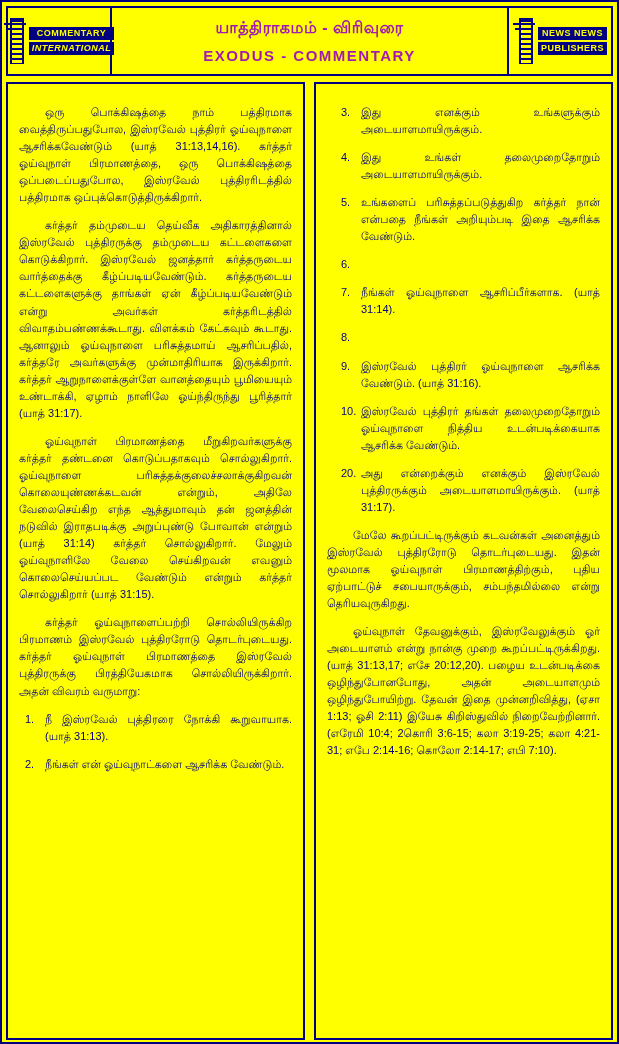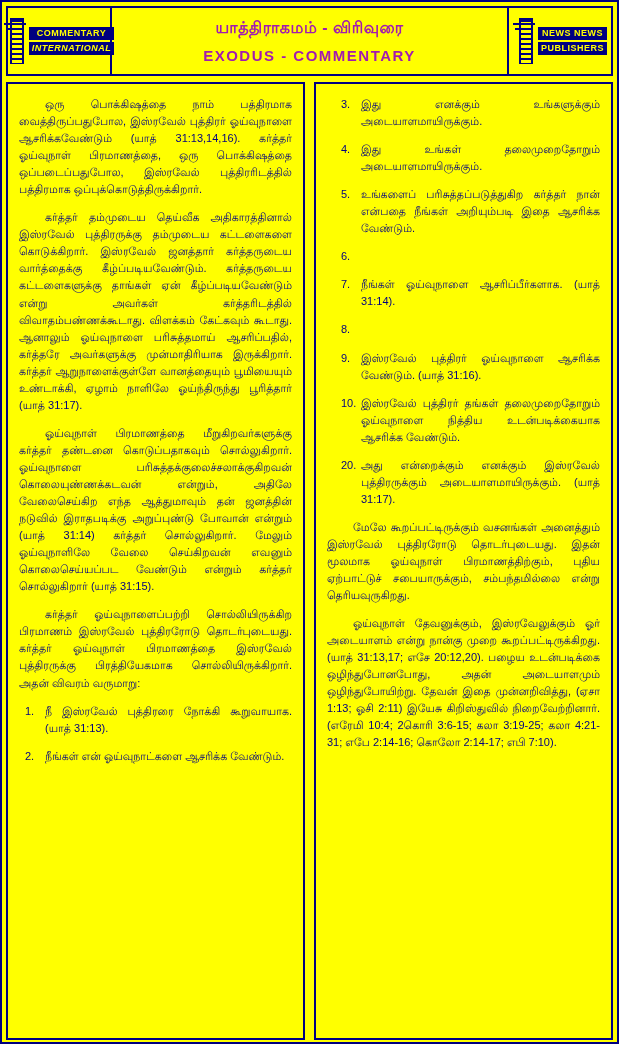--- a/index.html
+++ b/index.html
@@ -131,21 +131,21 @@
     top: 80px;
     width: 607px;
     height: 958px;
     display: flex;
     gap: 9px;
   }
   .col {
     width: 299px;
     border: 2px solid #000080;
     box-sizing: border-box;
-    padding: 12px 11px 10px 11px;
+    padding: 20px 11px 10px 11px;
     color: #000080;
     font-size: 11px;
     line-height: 1.55;
     text-align: justify;
     overflow: hidden;
   }
   .col p {
     margin: 0 0 11px 0;
     text-indent: 26px;
   }
@@ -263,18 +263,18 @@
         </li>
         <li>
           <span class="num">10.</span>
           <span class="txt">இஸ்ரவேல் புத்திரர் தங்கள் தலைமுறைதோறும் ஓய்வுநாளை நித்திய உடன்படிக்கையாக ஆசரிக்க வேண்டும்.</span>
         </li>
         <li>
           <span class="num">20.</span>
           <span class="txt">அது என்றைக்கும் எனக்கும் இஸ்ரவேல் புத்திரருக்கும் அடையாளமாயிருக்கும். (யாத் 31:17).</span>
         </li>
       </ol>
-      <p>மேலே கூறப்பட்டிருக்கும் வசனங்கள் அனைத்தும் இஸ்ரவேல் புத்திரரோடு தொடர்புடையது. இதன் மூலமாக ஓய்வுநாள் பிரமாணத்திற்கும், புதிய ஏற்பாட்டுச் சபையாருக்கும், சம்பந்தமில்லை என்று தெரியவுருகிறது.</p>
+      <p>மேலே கூறப்பட்டிருக்கும் கடவன்கள் அனைத்தும் இஸ்ரவேல் புத்திரரோடு தொடர்புடையது. இதன் மூலமாக ஓய்வுநாள் பிரமாணத்திற்கும், புதிய ஏற்பாட்டுச் சபையாருக்கும், சம்பந்தமில்லை என்று தெரியவுருகிறது.</p>
       <p>ஓய்வுநாள் தேவனுக்கும், இஸ்ரவேலுக்கும் ஓர் அடையாளம் என்று நான்கு முறை கூறப்பட்டிருக்கிறது. (யாத் 31:13,17; எசே 20:12,20). பழைய உடன்படிக்கை ஒழிந்துபோனபோது, அதன் அடையாளமும் ஒழிந்துபோயிற்று. தேவன் இதை முன்னறிவித்து, (ஏசா 1:13; ஓசி 2:11) இயேசு கிறிஸ்துவில் நிறைவேற்றினார். (எரேமி 10:4; 2கொரி 3:6-15; கலா 3:19-25; கலா 4:21-31; எபே 2:14-16; கொலோ 2:14-17; எபி 7:10).</p>
     </div>
 
   </div>
 </div>
 
 </body></html>

